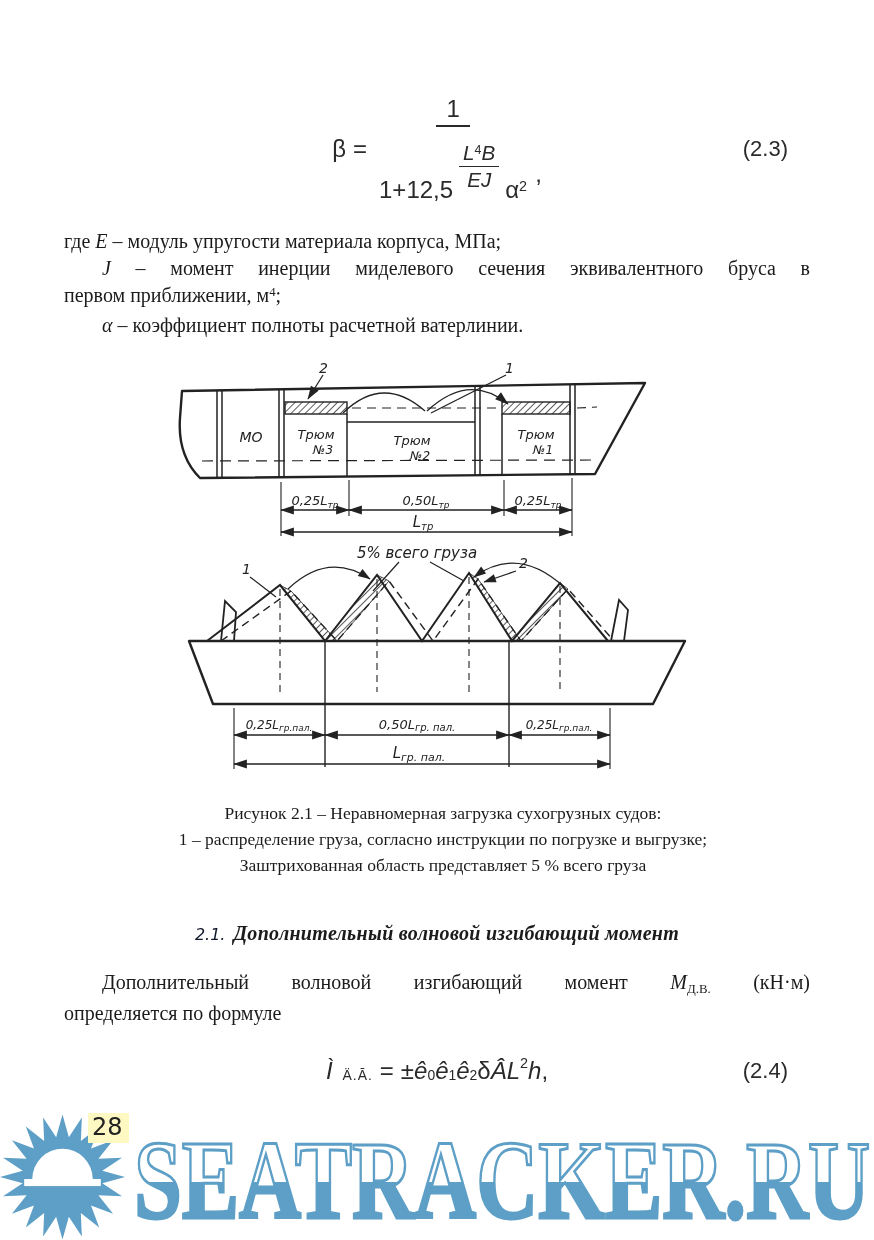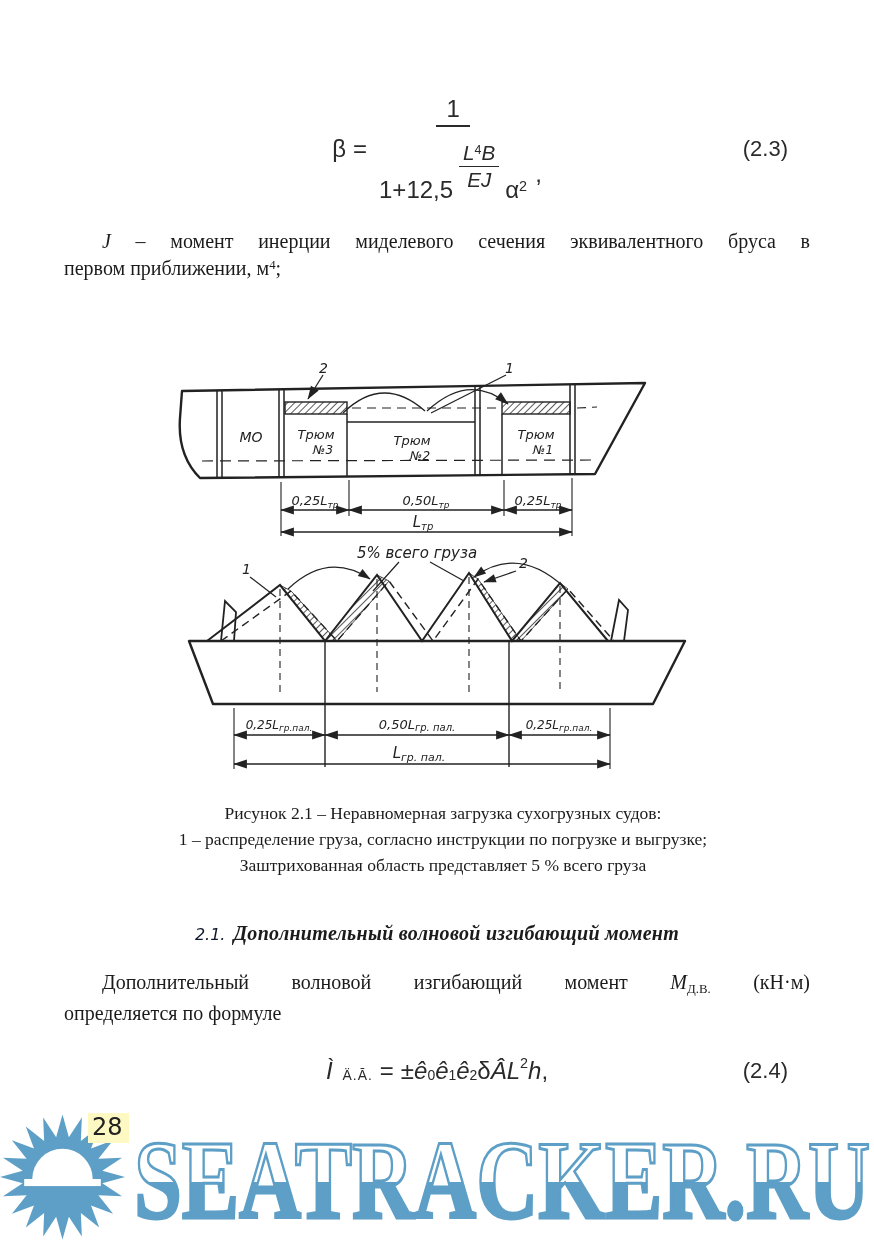--- a/index.html
+++ b/index.html
@@ -76,22 +76,24 @@
           <span class="greek">α</span>
             <span class="sup">2</span>
         </span>
       </span>
       <span class="comma">,</span>
     </span>
     <span class="ftag">(2.3)</span>
   </div>
 
   <div class="textblock intro">
+    <div class="tline"><span>где </span><span class="var">E</span><span> – модуль упругости материала корпуса, МПа;</span></div>
     <div class="tline jline indent"><span class="var">J</span><span> – момент инерции миделевого сечения эквивалентного бруса в</span></div>
     <div class="tline"><span>первом приближении, м</span><span class="bsup">4</span><span>;</span></div>
+    <div class="tline indent"><span class="var">α</span><span> – коэффициент полноты расчетной ватерлинии.</span></div>
   </div>
 
   <div class="figwrap">
   <svg class="fig-svg" width="540" height="440" viewBox="0 0 540 440">
     <defs>
       <pattern id="hatch" patternUnits="userSpaceOnUse" width="5" height="5" patternTransform="rotate(45)">
         <line x1="0" y1="0" x2="0" y2="5" stroke="#222" stroke-width="1.5"></line>
       </pattern>
       <marker id="arr" viewBox="0 0 10 8" markerWidth="11" markerHeight="9" refX="9.5" refY="4" orient="auto-start-reverse">
         <path d="M0.5,0.8 L10,4 L0.5,7.2 Z" fill="#222"></path>

